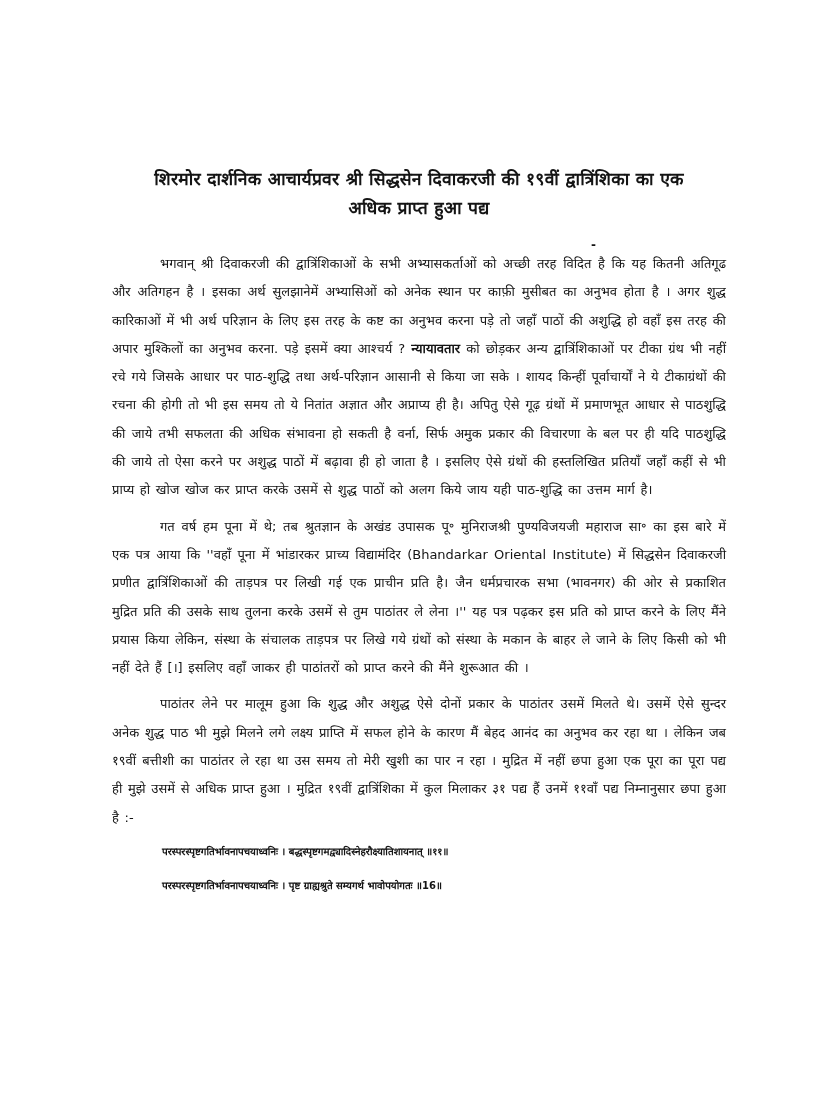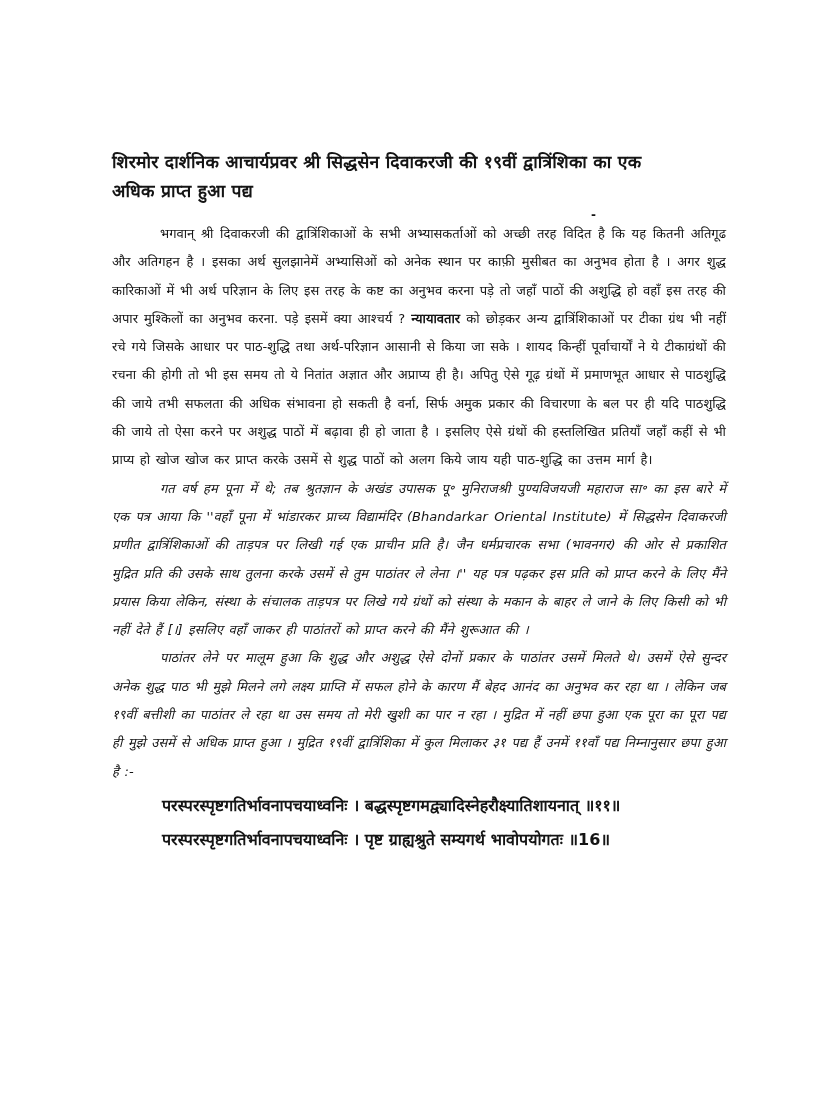--- a/index.html
+++ b/index.html
@@ -15,25 +15,25 @@
       font-family: "DejaVu Sans", "Liberation Sans", sans-serif;
       color: #141414;
     }
     .page {
       position: absolute;
       left: 112px;
       top: 148px;
       width: 614px;
     }
     .title {
-      text-align: left;
+      text-align: center;
       font-weight: bold;
       font-size: 17.5px;
       line-height: 29px;
-      margin: 0;
+      margin: 17px;
       letter-spacing: 0.2px;
     }
     .title-dash {
       text-align: right;
       padding-right: 130px;
       font-weight: bold;
       font-size: 12px;
       line-height: 10px;
       height: 10px;
       margin-top: 4px;
@@ -50,28 +50,27 @@
       line-height: 28.3px;
       text-align: justify;
       text-align-last: left;
       margin: 0;
       word-spacing: 1.5px;
     }
     .para.indent {
       text-indent: 48px;
     }
     .para + .para {
-      margin-top: 0;
-      font-style: italic;
+      margin-top: 8px;
     }
     .em {
       font-weight: bold;
     }
     .verse {
-      font-size: 16px;
+      font-size: 10px;
       line-height: 28px;
       font-weight: bold;
       padding-left: 50px;
       margin: 6px 0 6px 0;
       white-space: nowrap;
     }
     .verse-group .verse {
       margin: 0;
     }
     .verse-group {

